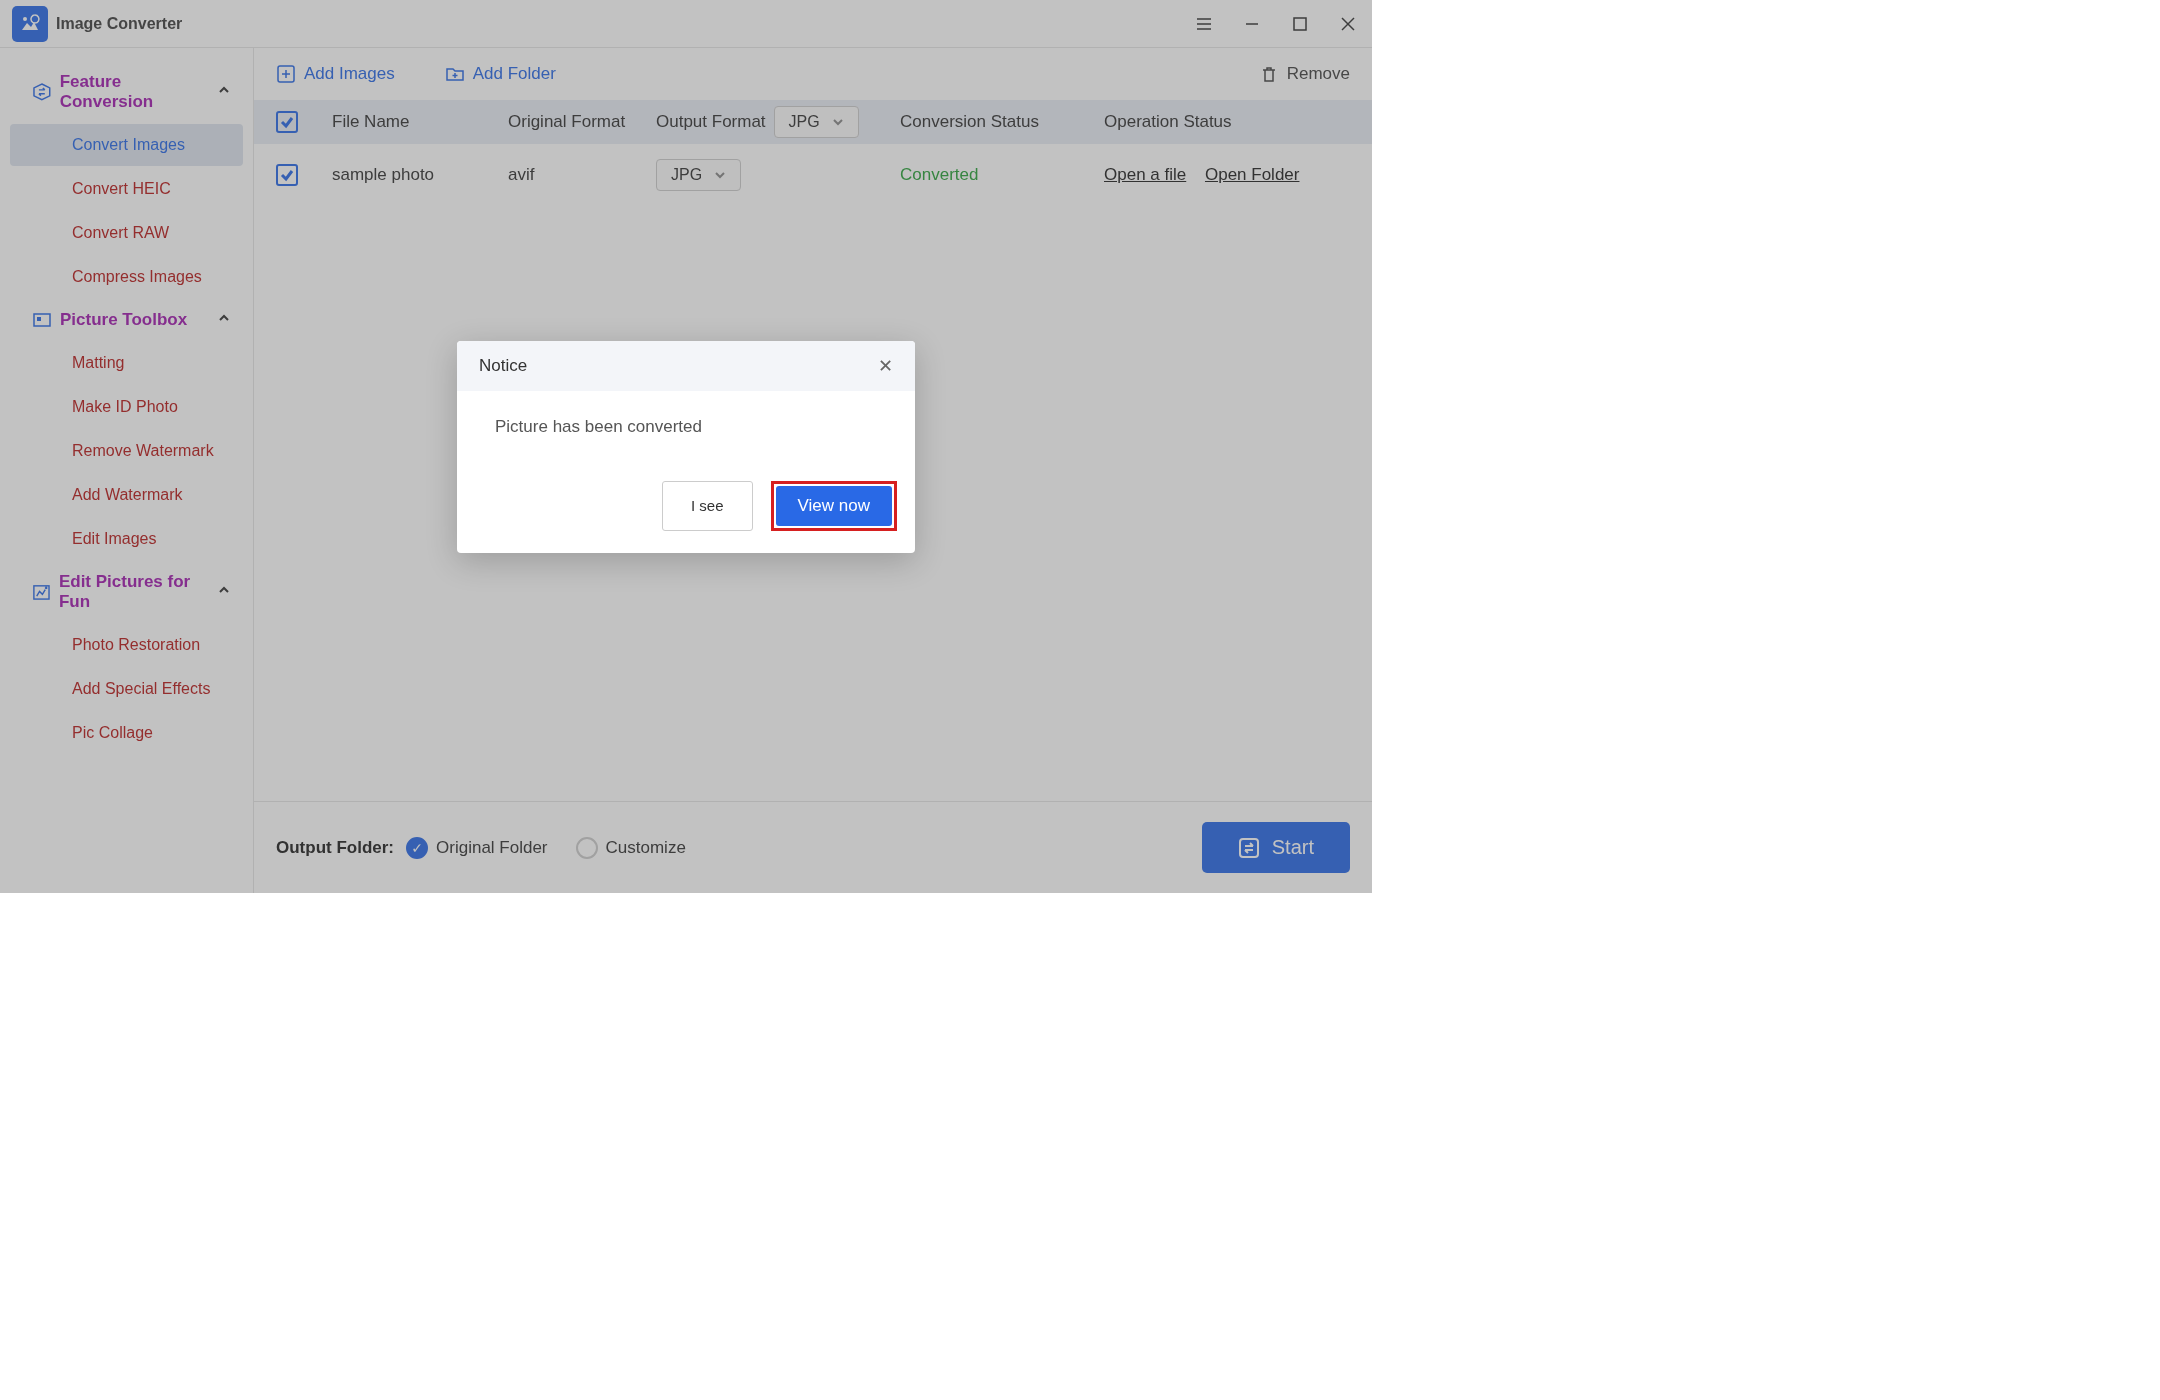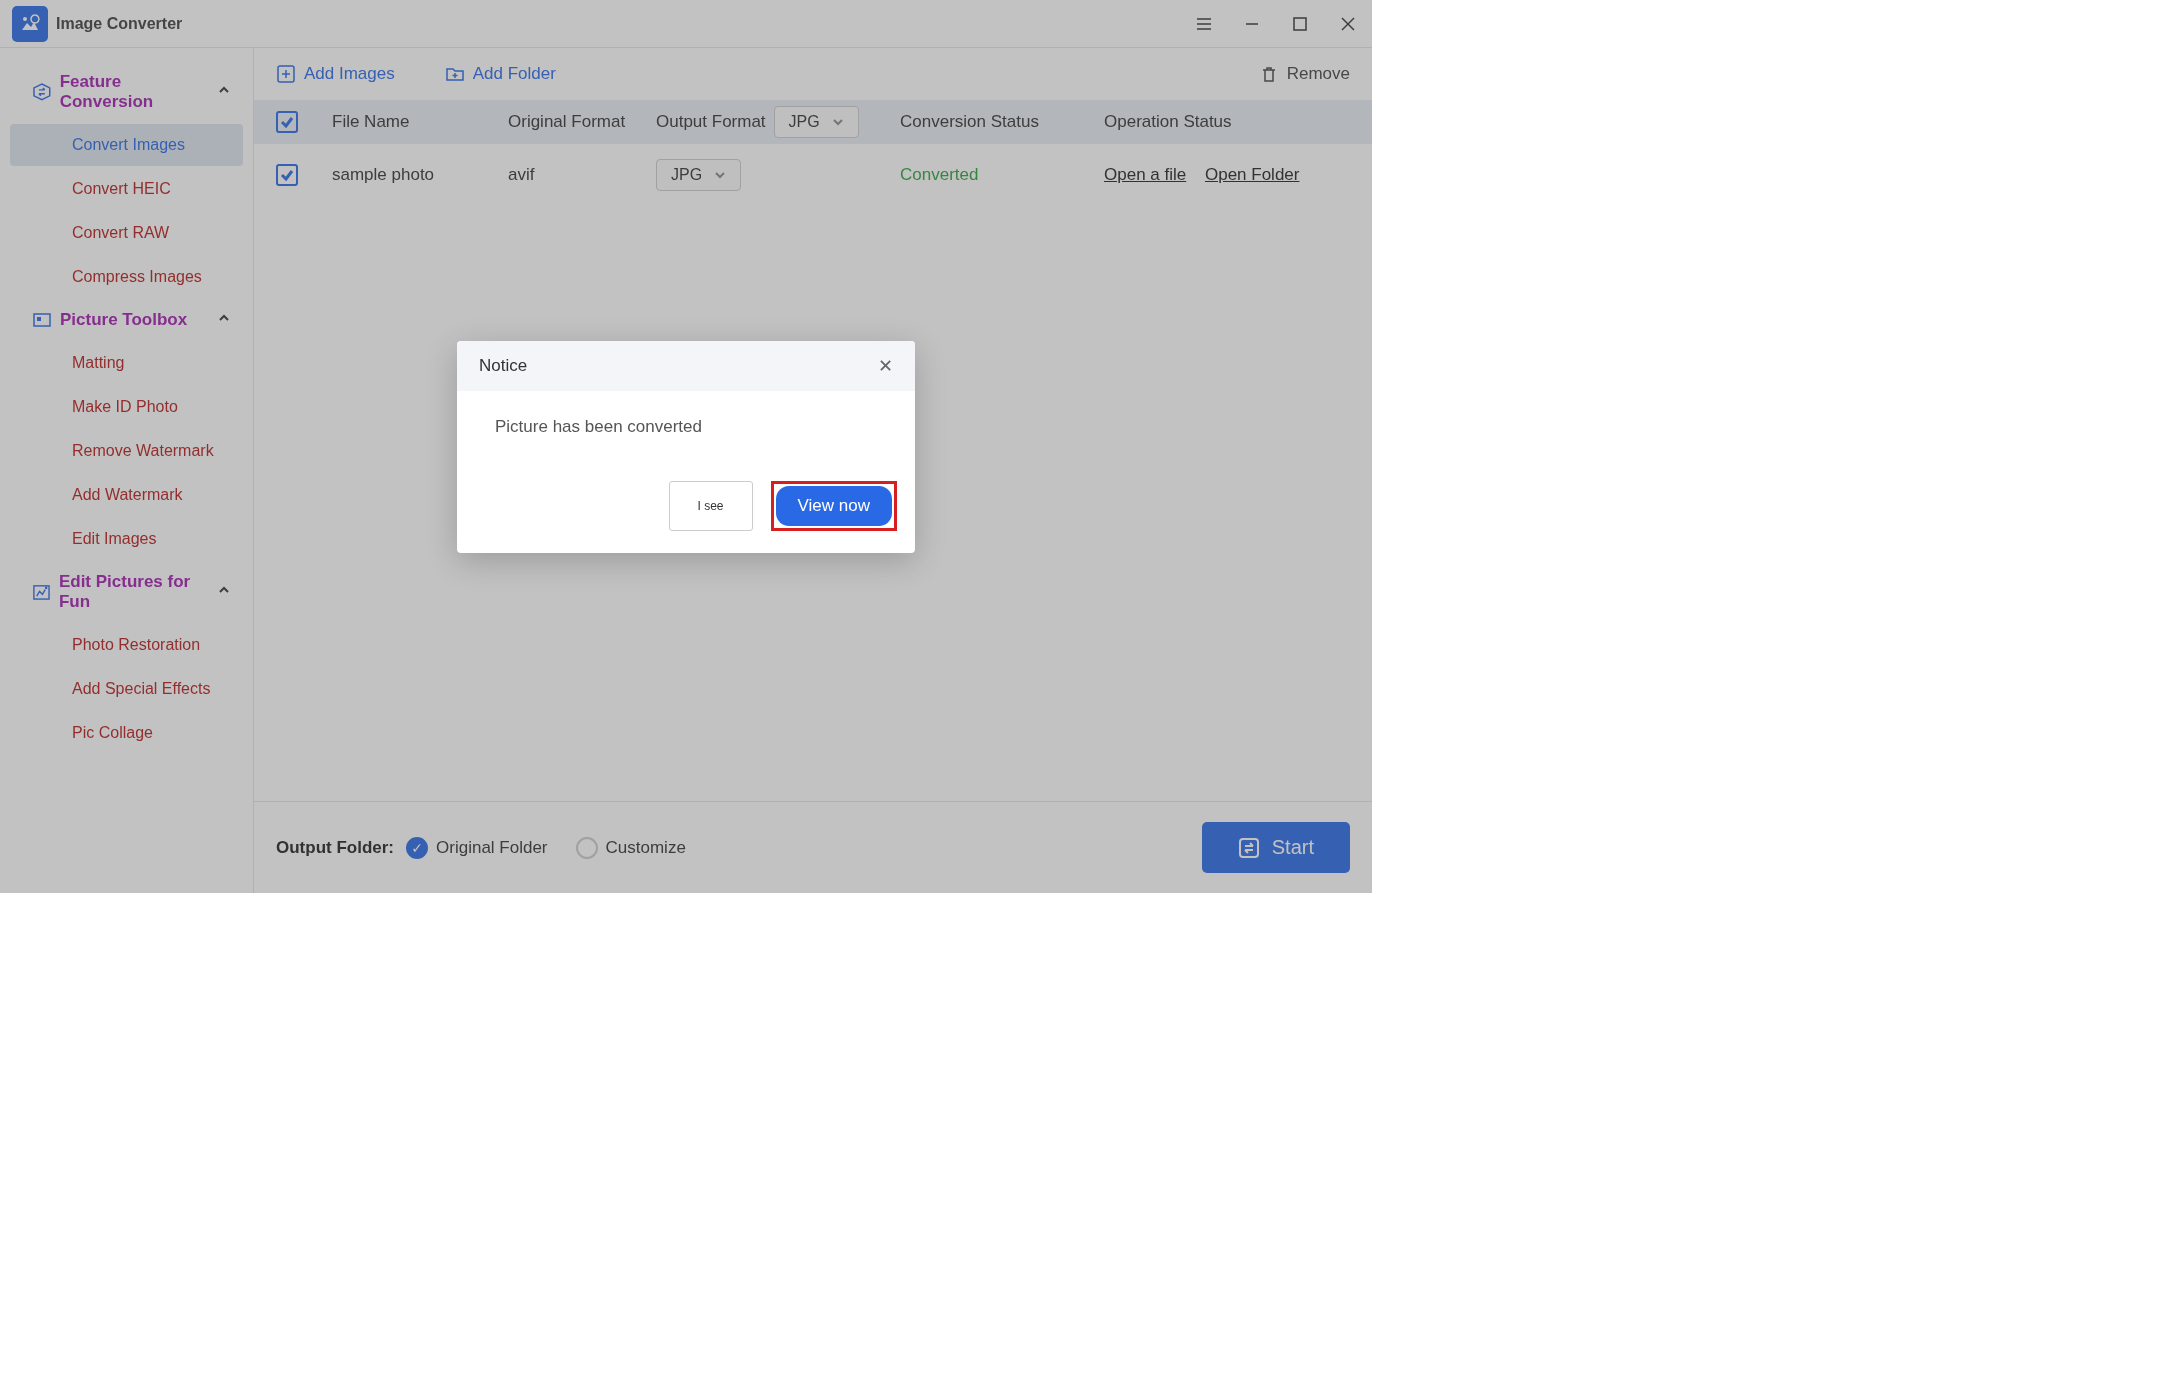--- a/index.html
+++ b/index.html
@@ -61,23 +61,23 @@
 .start-btn { margin-left:auto; background:#2969e6; color:#fff; border:none; border-radius:5px; padding: 14px 36px; font-size:20px; display:flex; align-items:center; gap:12px; cursor:pointer; }
 .start-btn svg { width:22px; height:22px; stroke:#fff; stroke-width:2; fill:none; }
 
 
 .overlay { position:absolute; inset:0; background: rgba(80,80,80,0.35); display:flex; align-items:center; justify-content:center; }
 .modal { width: 458px; background:#fff; border-radius:4px; box-shadow: 0 8px 32px rgba(0,0,0,0.2); overflow:hidden; }
 .modal-header { background:#f3f5f9; height:50px; display:flex; align-items:center; padding: 0 22px; font-size:17px; color:#333; }
 .modal-close { margin-left:auto; cursor:pointer; color:#666; font-size:18px; }
 .modal-body { padding: 26px 22px 12px; font-size:17px; color:#555; min-height: 78px; margin-left: 16px; }
 .modal-footer { display:flex; justify-content:flex-end; gap:18px; padding: 12px 18px 22px; }
-.btn-secondary { border:1px solid #ccc; background:#fff; color:#333; padding: 10px 28px; font-size:12px; border-radius:3px; cursor:pointer; }
+.btn-secondary { border:1px solid #ccc; background:#fff; color:#333; padding: 10px 28px; font-size:15px; border-radius:3px; cursor:pointer; }
 .btn-primary-wrap { border: 3px solid #d62020; padding:2px; }
-.btn-primary { background:#2969e6; color:#fff; border:none; padding: 10px 22px; font-size:17px; border-radius:13px; cursor:pointer; }
+.btn-primary { background:#2969e6; color:#fff; border:none; padding: 10px 22px; font-size:17px; border-radius:3px; cursor:pointer; }
 
 .chev svg { width:14px; height:14px; stroke:#333; stroke-width:2; fill:none; }
 </style>
 </head>
 <body>
 
 <div class="titlebar">
   <div class="app-logo">
     <svg viewBox="0 0 24 24">
         <path d="M4 18 L9 11 L13 15 L16 10 L20 18 Z" fill="#fff"></path>

